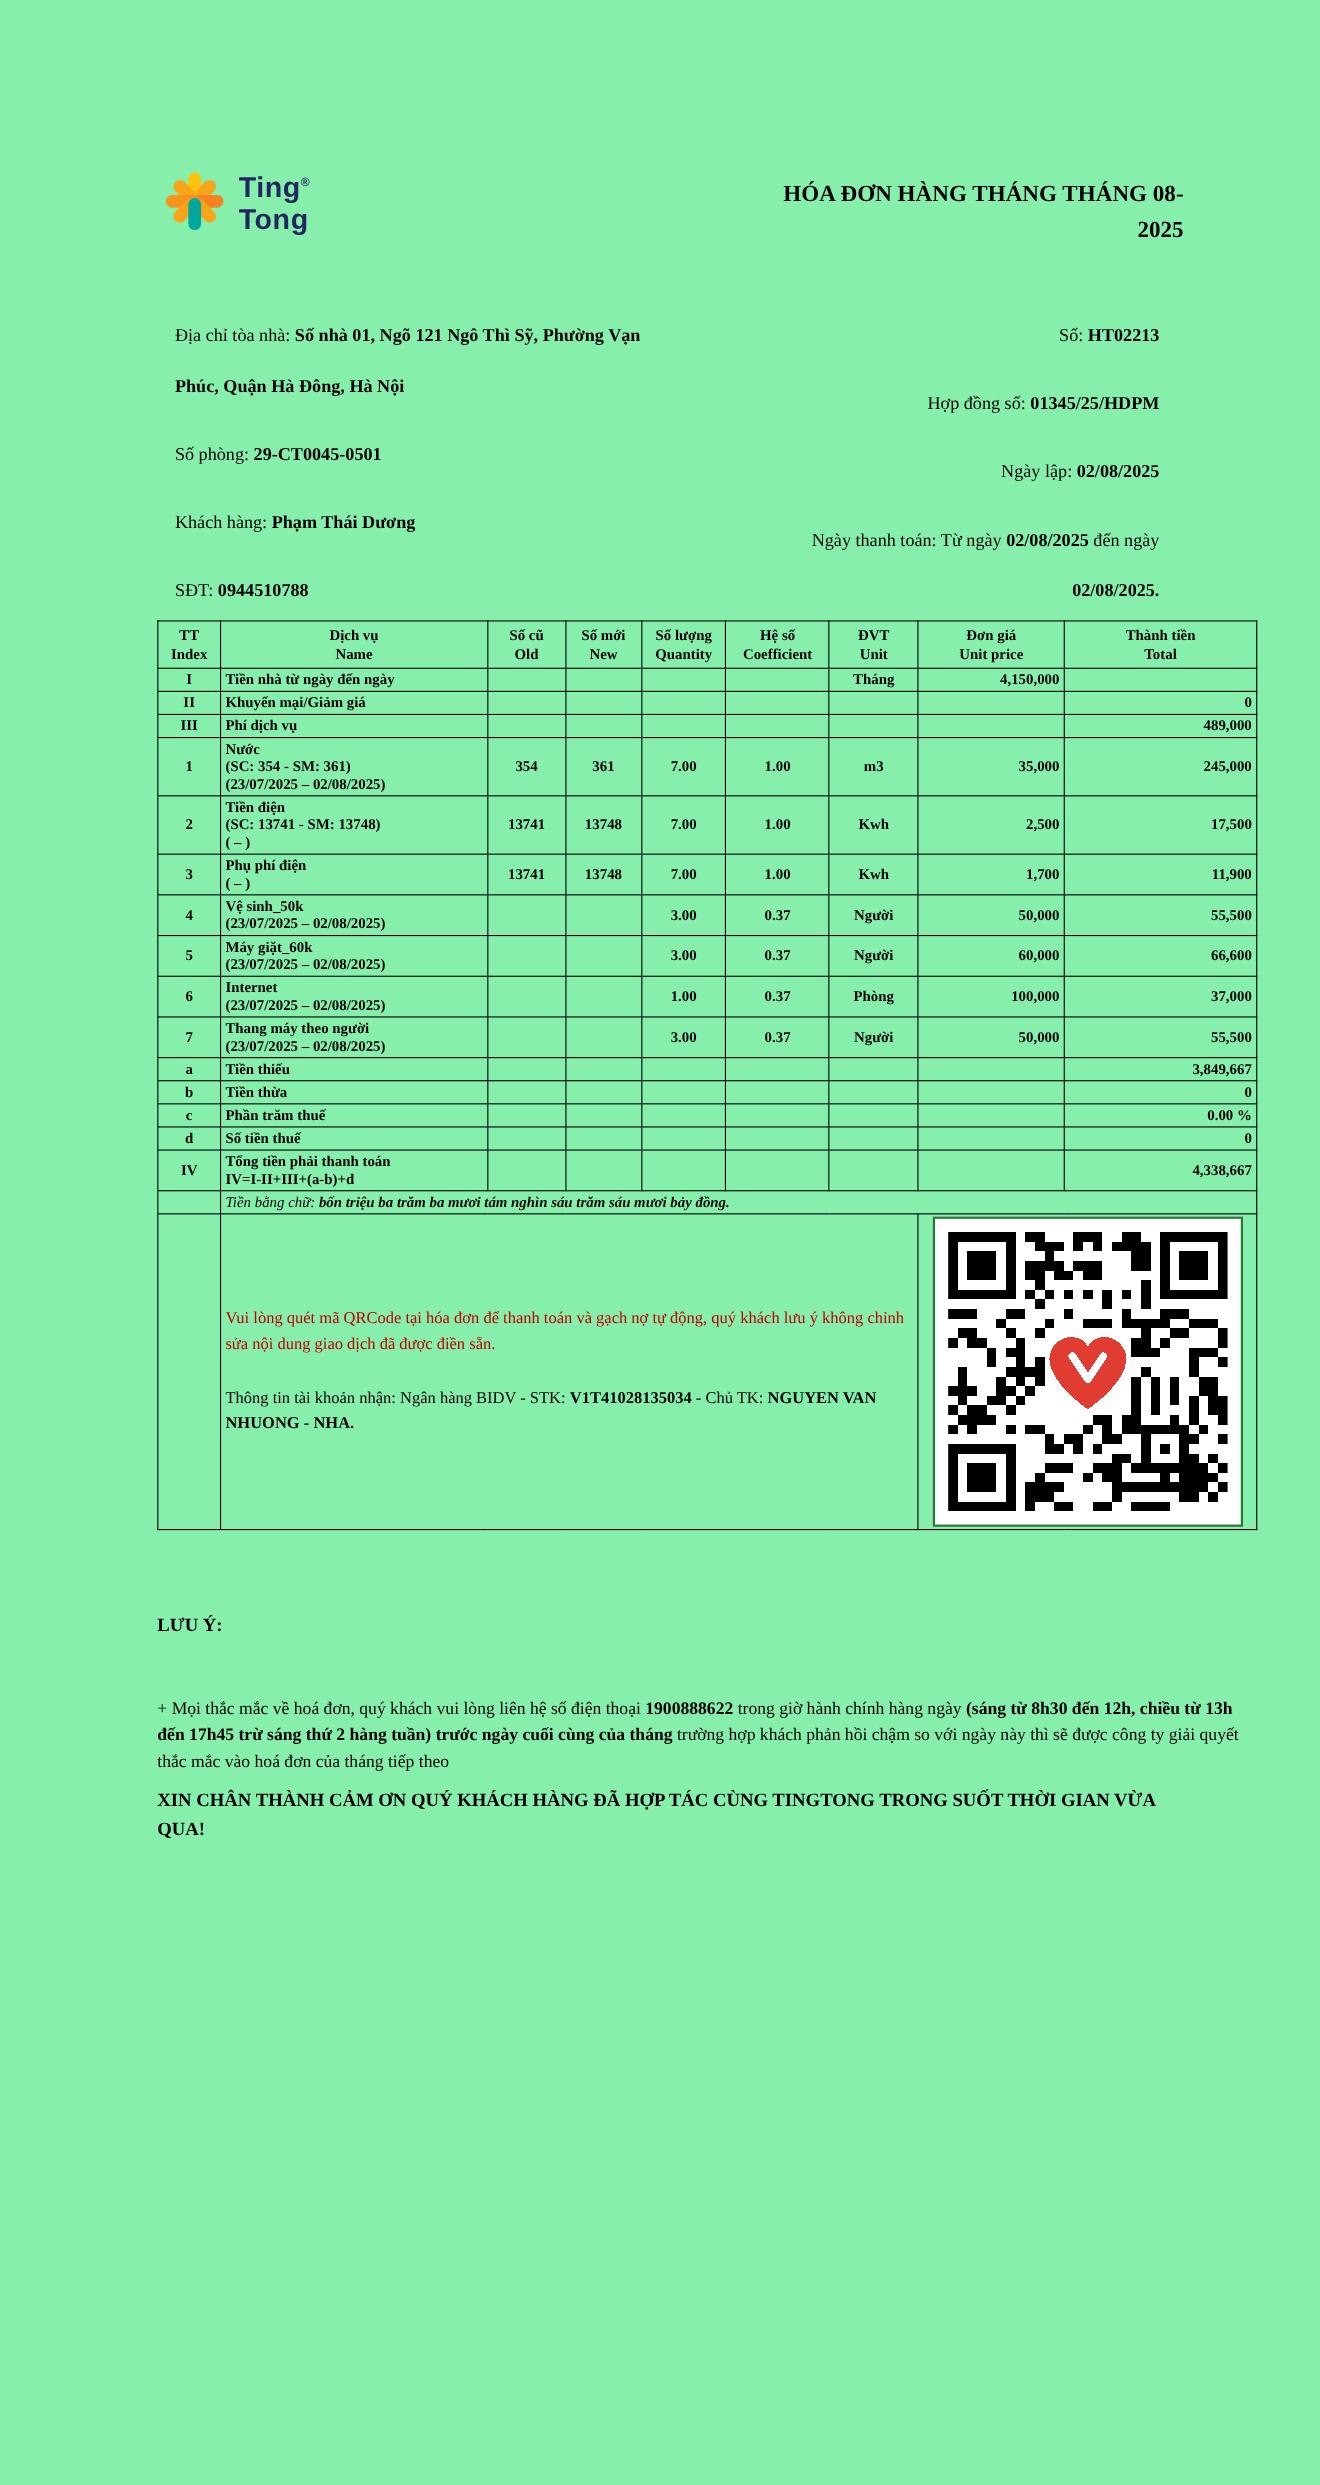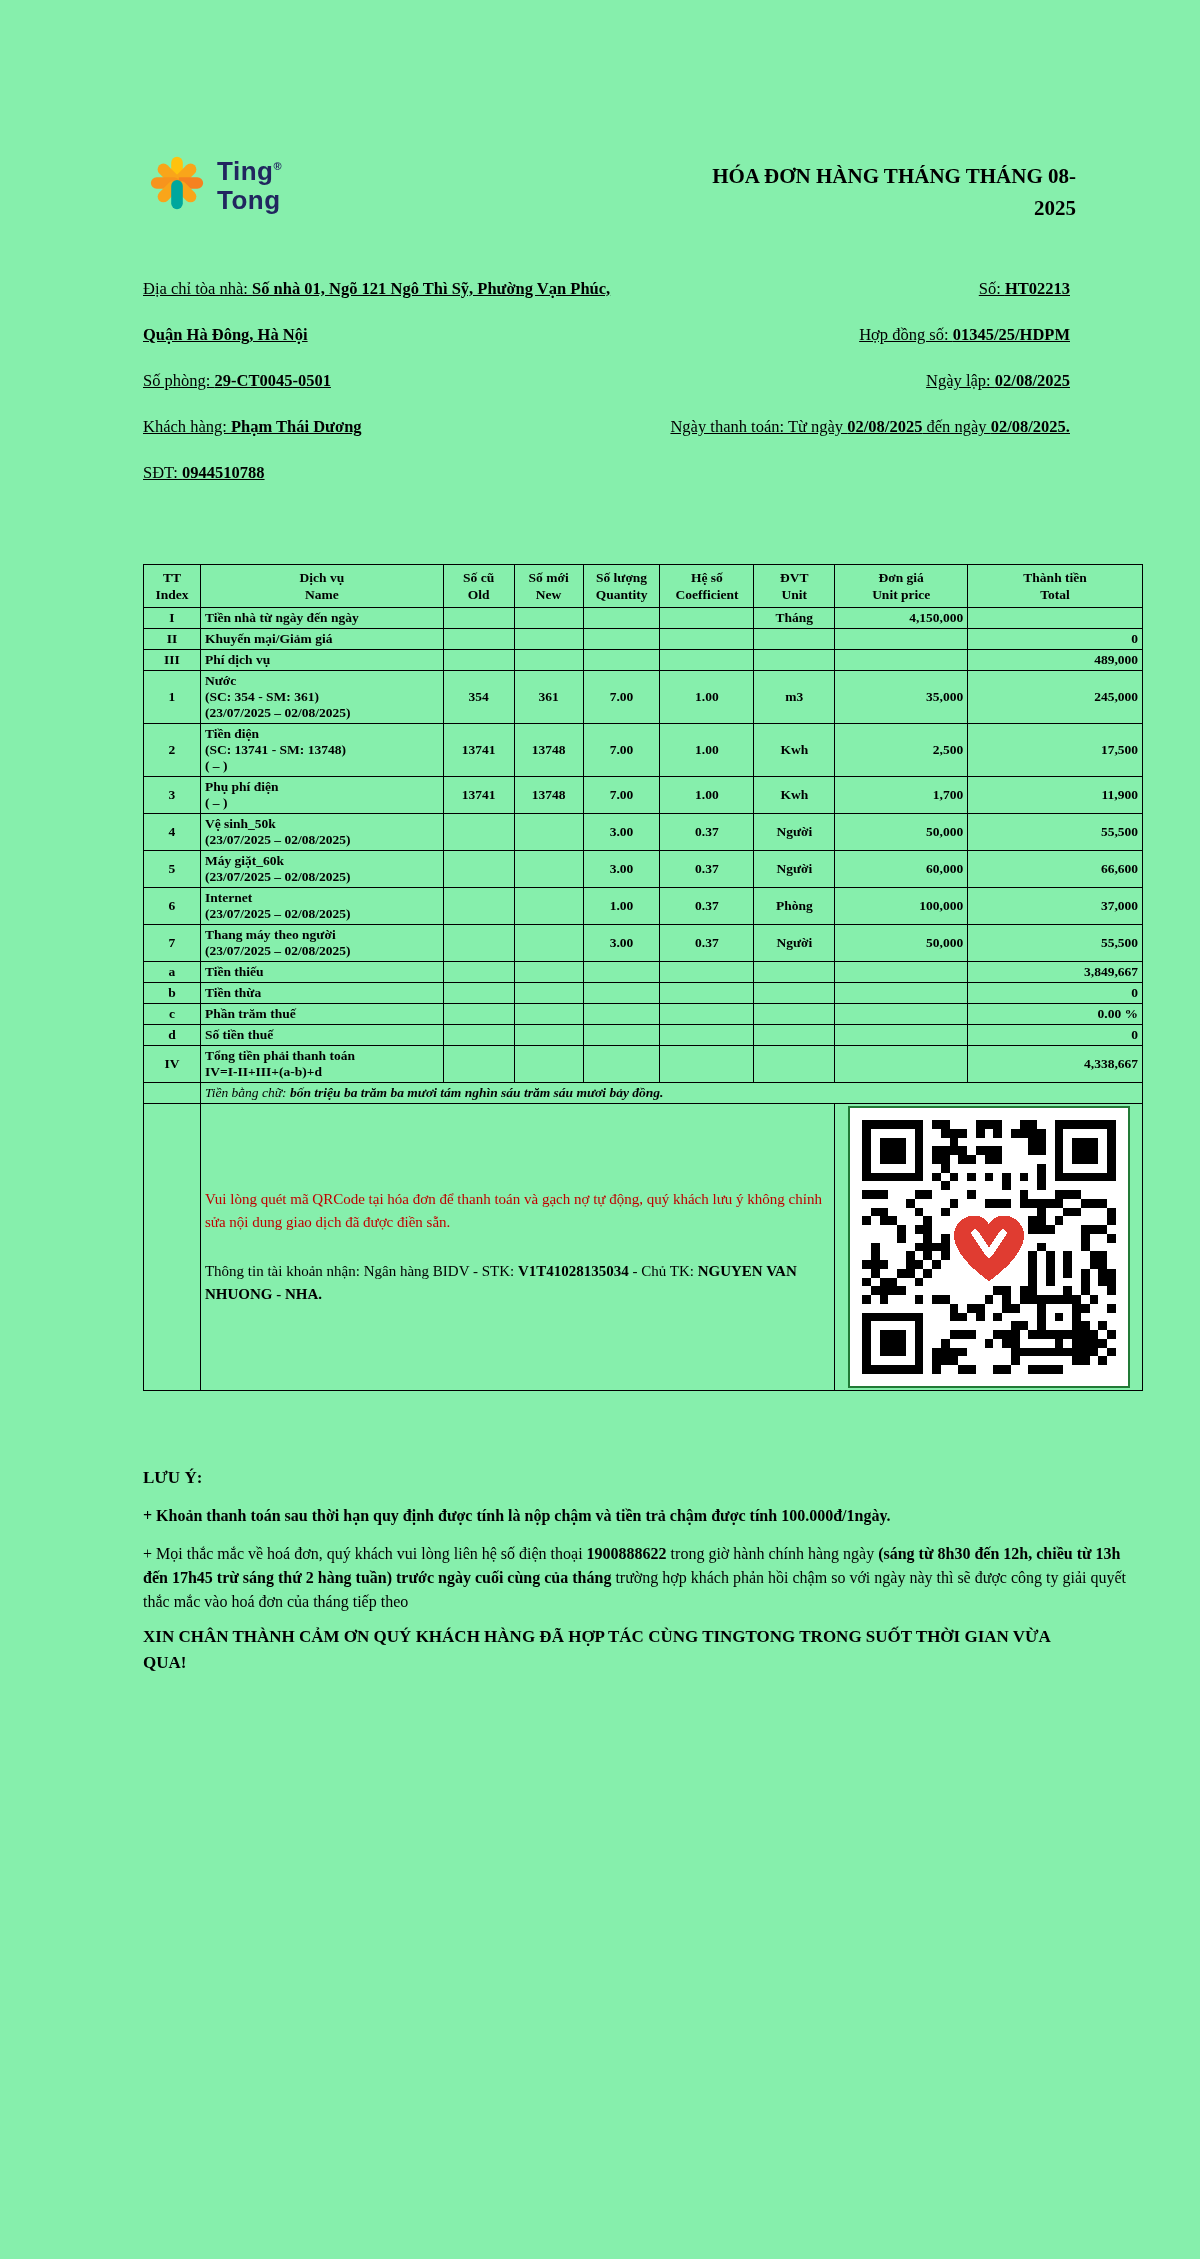--- a/index.html
+++ b/index.html
@@ -14,21 +14,21 @@
                font-size:26px; line-height:29px; letter-spacing:.5px; }
   .logo-text sup { font-size:11px; vertical-align:super; }
 
   
   .title { position:absolute; top:160px; right:124px; width:460px; text-align:right;
            font-weight:bold; font-size:21px; line-height:32px; }
 
   
   .info-left  { position:absolute; left:143px; top:266px; width:480px; font-size:16.5px; line-height:46px; }
   .info-right { position:absolute; right:130px; top:266px; width:410px; text-align:right; font-size:16.5px; line-height:46px; }
-  .info-left p, .info-right p { margin:0;text-decoration:underline; }
+  .info-left p, .info-right p { margin:16px; }
 
   
   .inv-table { position:absolute; left:143px; top:564px; width:1000px; border-collapse:collapse;
                font-size:13.5px; font-weight:bold; table-layout:fixed; }
   .inv-table th, .inv-table td { border:1px solid #000; padding:2px 4px; }
   .inv-table th { text-align:center; vertical-align:middle; padding:4px 2px; line-height:17px; }
   .inv-table td { vertical-align:middle; line-height:16px; }
   .c-tt   { text-align:center; }
   .c-ctr  { text-align:center; }
   .c-rt   { text-align:right; padding-right:8px; }
@@ -610,17 +610,16 @@
                 <path fill="#e03c31" d="M14.5 18.4 C14.5 18.4 10.5 15.7 10.5 13.2 C10.5 11.9 11.6 10.9 12.8 10.9 C13.6 10.9 14.2 11.3 14.5 11.9 C14.8 11.3 15.4 10.9 16.2 10.9 C17.4 10.9 18.5 11.9 18.5 13.2 C18.5 15.7 14.5 18.4 14.5 18.4 Z"></path>
                 <path fill="none" stroke="#fff" stroke-width="0.8" stroke-linecap="round" stroke-linejoin="round" d="M12.9 12.9 L14.5 15.3 L16.1 12.9"></path>
               </svg>
           </div>
         </td>
       </tr>
     </tbody>
   </table>
 
   <div class="note-title">LƯU Ý:</div>
-  <p class="note1">+ Khoản thanh toán sau thời hạn quy định được tính là nộp chậm và tiền trả chậm được tính 100.000đ/1ngày.</p>
   <p class="note2"><span>+ Mọi thắc mắc về hoá đơn, quý khách vui lòng liên hệ số điện thoại </span><span class="b">1900888622</span><span> trong giờ hành chính hàng ngày </span><span class="b">(sáng từ 8h30 đến 12h, chiều từ 13h đến 17h45 trừ sáng thứ 2 hàng tuần)</span><span class="b"> trước ngày cuối cùng của tháng </span><span>trường hợp khách phản hồi chậm so với ngày này thì sẽ được công ty giải quyết thắc mắc vào hoá đơn của tháng tiếp theo</span></p>
   <p class="thanks">XIN CHÂN THÀNH CẢM ƠN QUÝ KHÁCH HÀNG ĐÃ HỢP TÁC CÙNG TINGTONG TRONG SUỐT THỜI GIAN VỪA QUA!</p>
 
 </div>
 
 </body></html>

